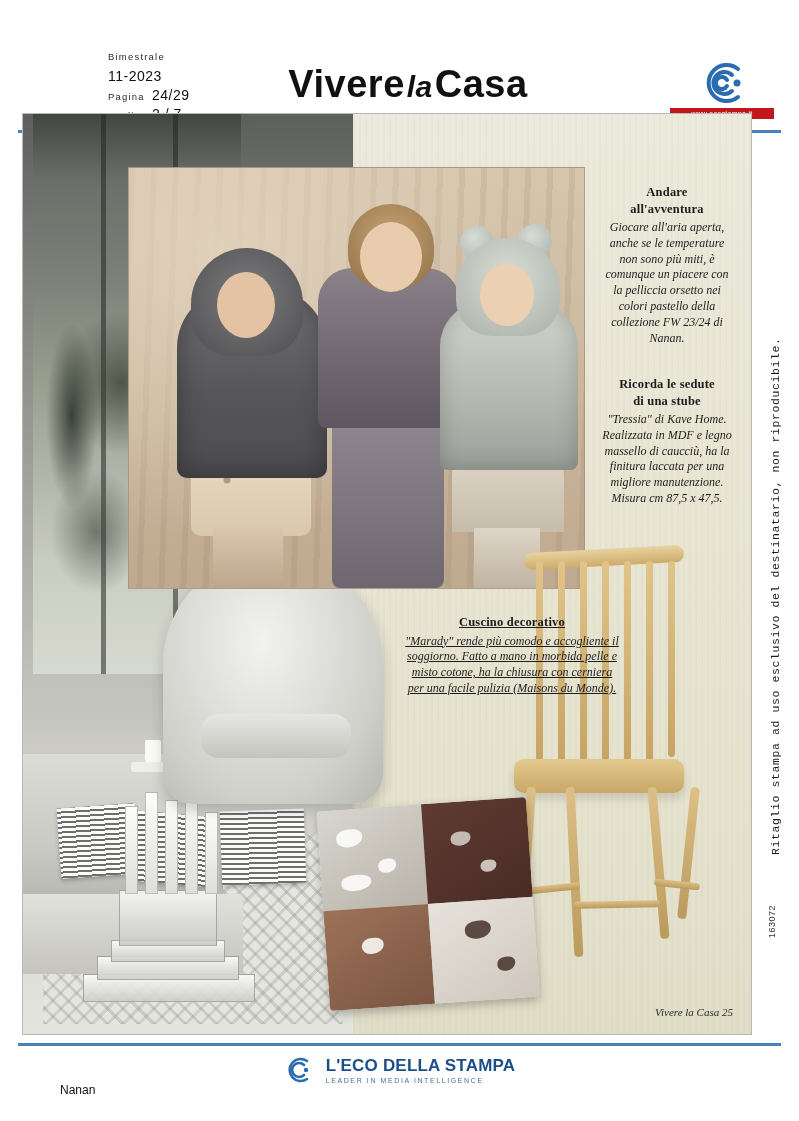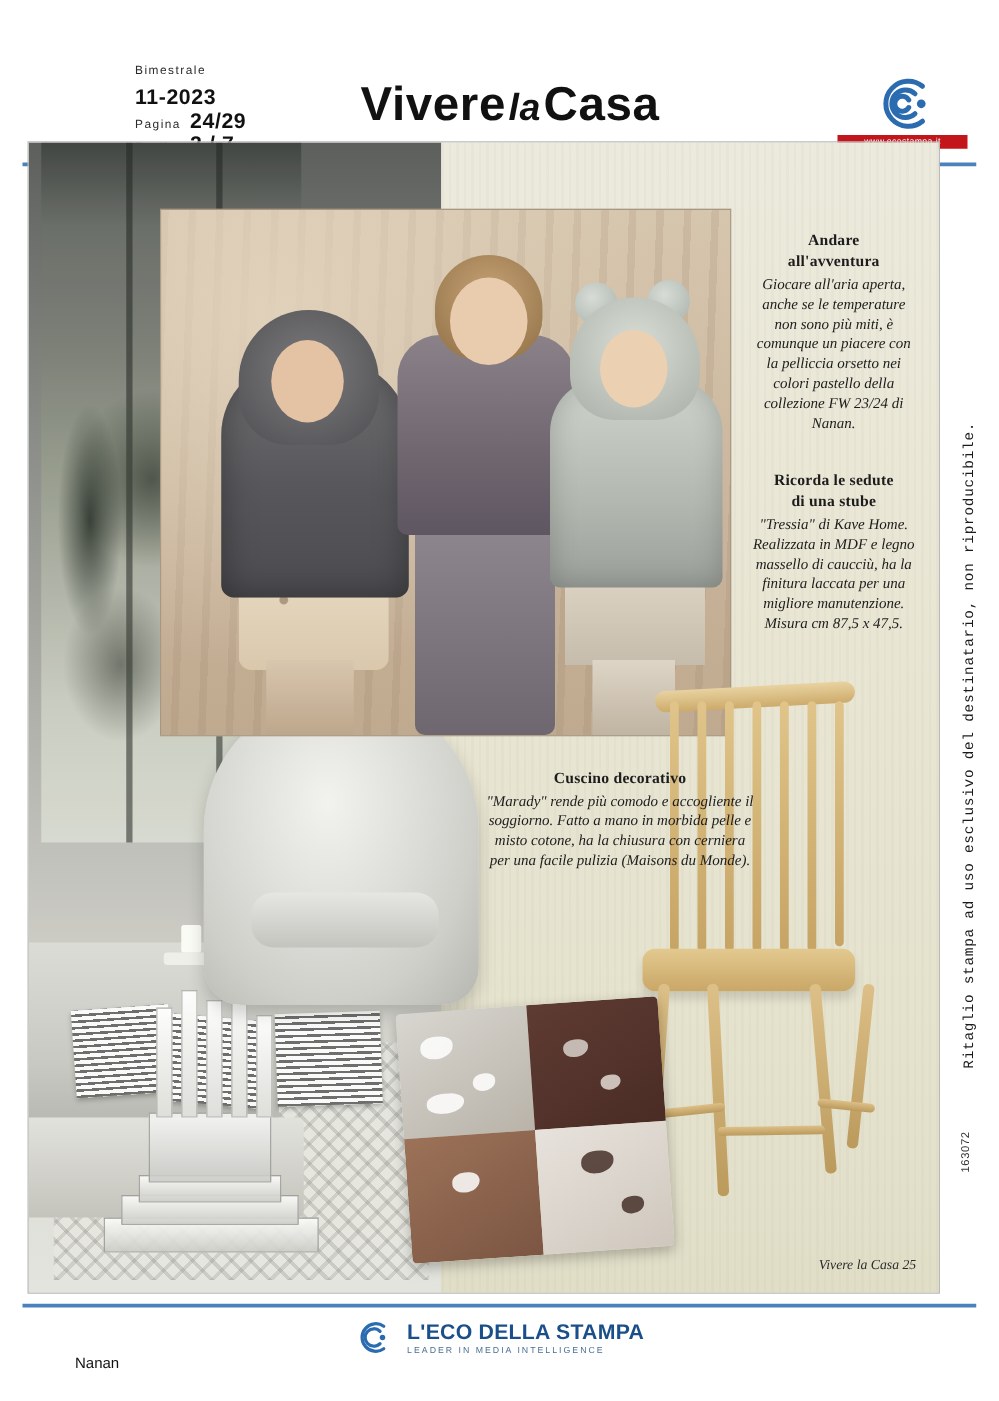--- a/index.html
+++ b/index.html
@@ -34,24 +34,23 @@
     height: 19px;
   }
   .meta-label {
     font-size: 9.5px;
     letter-spacing: 1.2px;
     color: #2b2b2b;
     width: 44px;
     flex: 0 0 44px;
   }
   .meta-value {
-    font-size: 17px;
+    font-size: 14px;
     letter-spacing: 0.5px;
     color: #111;
-    font-weight: bold;
   }
   .meta-row.date { margin-top: -2px; }
 
   .masthead {
     position: absolute;
     left: 258px; top: 30px;
     width: 300px;
     text-align: center;
     color: #111;
   }
@@ -458,21 +457,21 @@
     font-size: 12.5px;
     letter-spacing: 0.2px;
     margin-bottom: 3px;
   }
   .edit-body {
     font-style: italic;
     font-size: 12px;
   }
   .block-adventure { left: 578px; top: 70px; width: 132px; }
   .block-stube { left: 578px; top: 262px; width: 132px; }
-  .block-cuscino { left: 364px; top: 500px; width: 218px; }
+  .block-cuscino { left: 380px; top: 500px; width: 218px; text-decoration: underline; }
 
   .folio {
     position: absolute;
     right: 18px; bottom: 16px;
     font-family: "Liberation Serif", serif;
     font-size: 11px;
     color: #2a2a2a;
     font-style: italic;
   }
 

